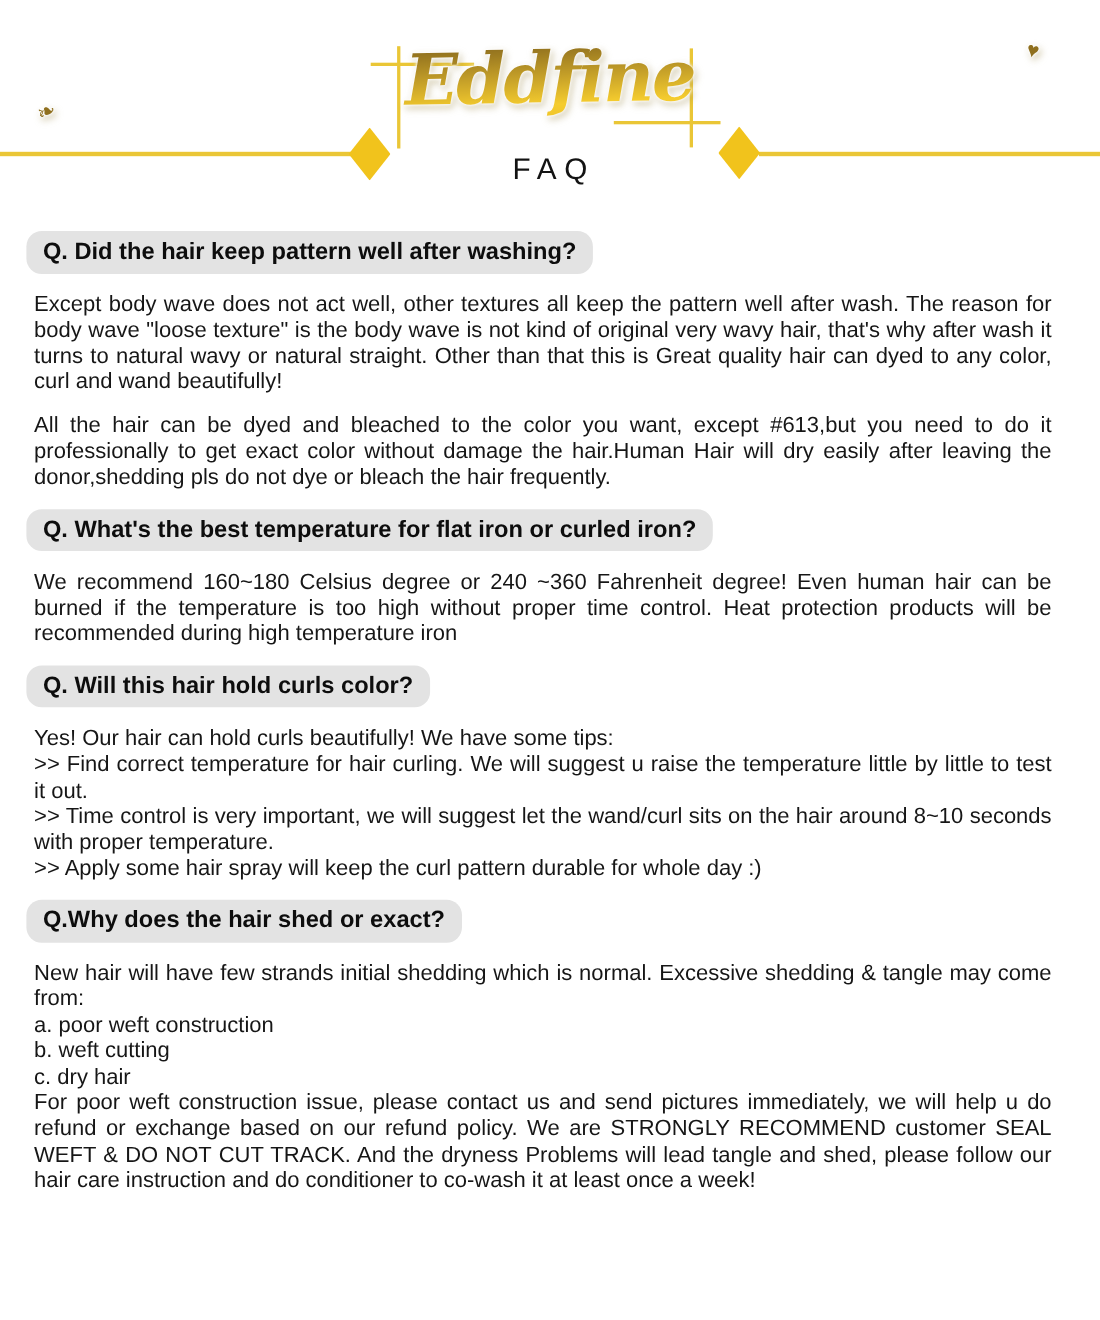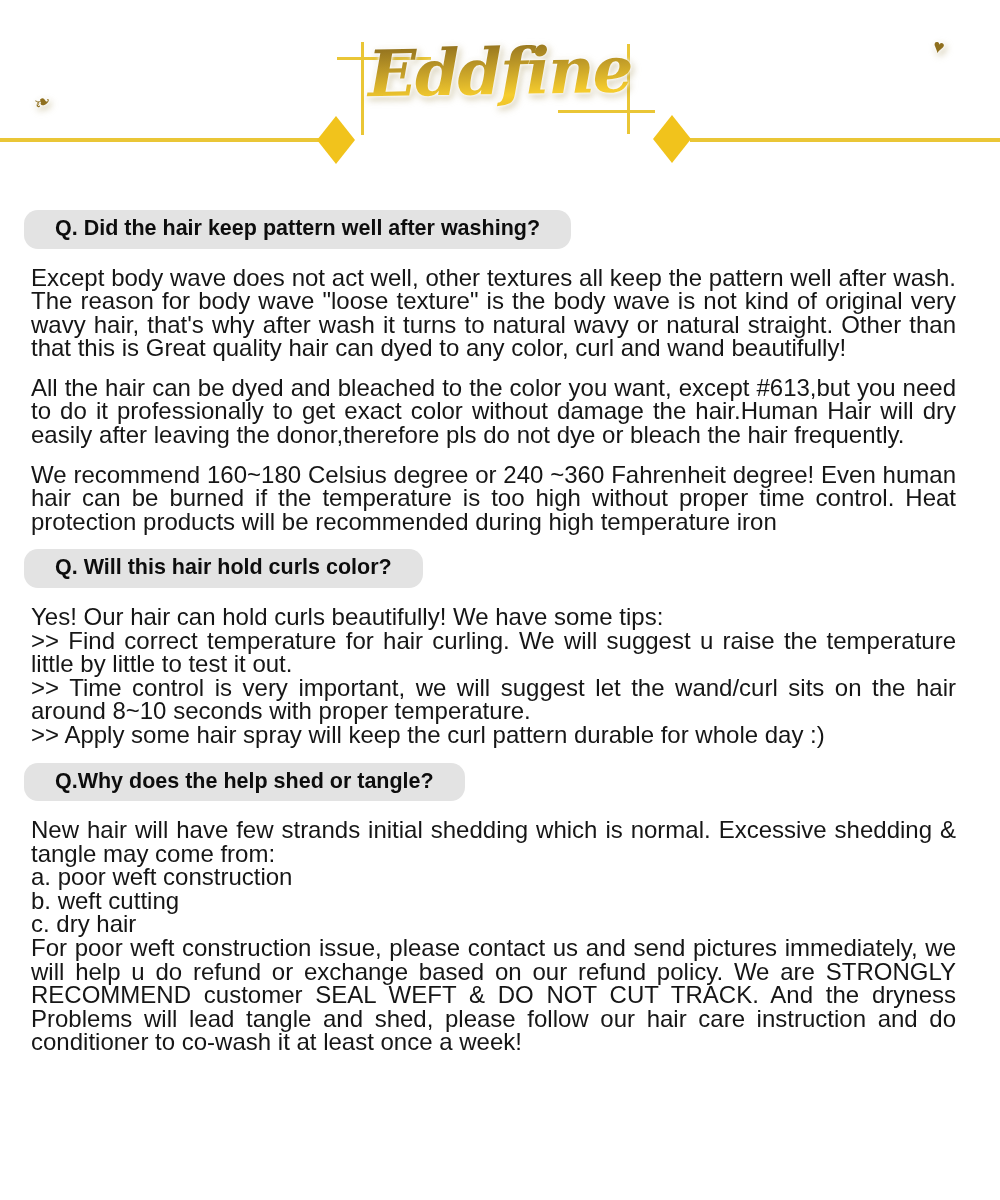--- a/index.html
+++ b/index.html
@@ -108,27 +108,27 @@
   .faq-list {
     padding: 0 44px 0 31px;
   }
   .question {
     display: inline-block;
     background: #E3E3E3;
     color: #0d0d0d;
     font-size: 21.5px;
     font-weight: 700;
     line-height: 1;
-    padding: 8px 31px 9px;
+    padding: 8px 15px 9px;
     border-radius: 14px;
     margin: 0 0 17px -7px;
   }
   .answer {
     margin: 0 0 16px 0;
-    font-size: 24px;
+    font-size: 20px;
     line-height: 23.6px;
     text-align: justify;
     white-space: pre-line;
   }
 </style>
 </head>
 <body>
 
 <div class="header">
   <div class="gold-rule rule-left"></div>
@@ -139,47 +139,49 @@
   <div class="cross-line crossh-right"></div>
   <div class="gold-diamond diamond-left"></div>
   <div class="gold-diamond diamond-right"></div>
 
   <div class="logo">
     <span class="logo-text">Eddfine</span>
     <span class="logo-heart">♥</span>
     <span class="logo-leaf">❧</span>
   </div>
 
+  <div class="faq-title">FAQ</div>
 </div>
 
 <div class="faq-list">
 
   <section>
     <h2 class="question">Q. Did the hair keep pattern well after washing?</h2>
     <p class="answer">Except body wave does not act well, other textures all keep the pattern well after wash. The reason for body wave "loose texture" is the body wave is not kind of original very wavy hair, that's why after wash it turns to natural wavy or natural straight. Other than that this is Great quality hair can dyed to any color, curl and wand beautifully!</p>
   </section>
 
   <section>
-    <p class="answer">All the hair can be dyed and bleached to the color you want, except #613,but you need to do it professionally to get exact color without damage the hair.Human Hair will dry easily after leaving the donor,therefore pls do not dye or bleach the hair frequently.</p>
+    <p class="answer">All the hair can be dyed and bleached to the color you want, except #613,but you need to do it professionally to get exact color without damage the hair.Human Hair will dry easily after leaving the donor,shedding pls do not dye or bleach the hair frequently.</p>
   </section>
 
   <section>
+    <h2 class="question">Q. What's the best temperature for flat iron or curled iron?</h2>
     <p class="answer">We recommend 160~180 Celsius degree or 240 ~360 Fahrenheit degree! Even human hair can be burned if the temperature is too high without proper time control. Heat protection products will be recommended during high temperature iron</p>
   </section>
 
   <section>
     <h2 class="question">Q. Will this hair hold curls color?</h2>
     <p class="answer">Yes! Our hair can hold curls beautifully! We have some tips:
 &gt;&gt; Find correct temperature for hair curling. We will suggest u raise the temperature little by little to test it out.
 &gt;&gt; Time control is very important, we will suggest let the wand/curl sits on the hair around 8~10 seconds with proper temperature.
 &gt;&gt; Apply some hair spray will keep the curl pattern durable for whole day :)</p>
   </section>
 
   <section>
-    <h2 class="question">Q.Why does the help shed or tangle?</h2>
+    <h2 class="question">Q.Why does the hair shed or exact?</h2>
     <p class="answer">New hair will have few strands initial shedding which is normal. Excessive shedding &amp; tangle may come from:
 a. poor weft construction
 b. weft cutting
 c. dry hair
 For poor weft construction issue, please contact us and send pictures immediately, we will help u do refund or exchange based on our refund policy. We are STRONGLY RECOMMEND customer SEAL WEFT &amp; DO NOT CUT TRACK. And the dryness Problems will lead tangle and shed, please follow our hair care instruction and do conditioner to co-wash it at least once a week!</p>
   </section>
 
 </div>
 
 </body></html>

